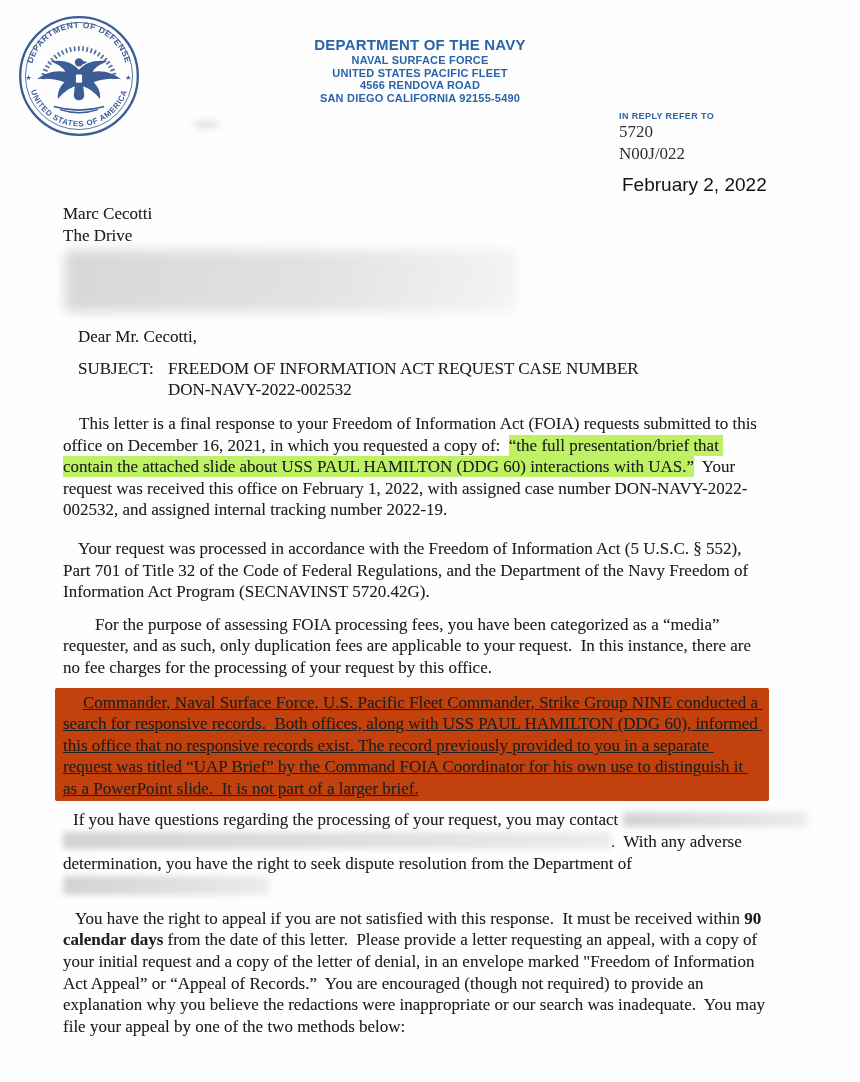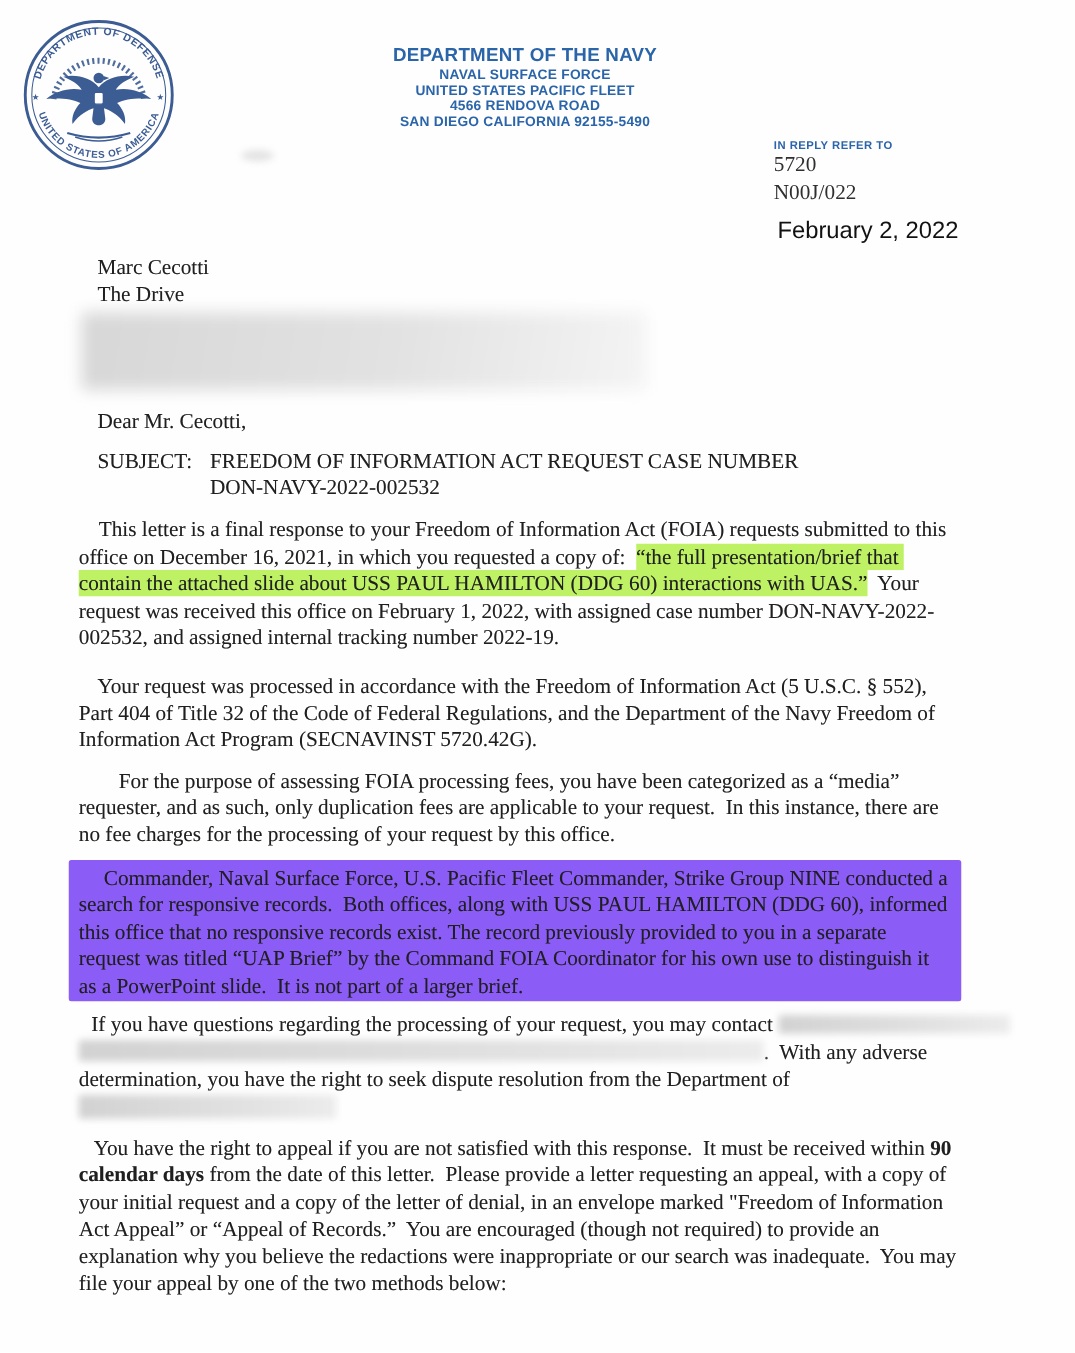--- a/index.html
+++ b/index.html
@@ -30,37 +30,37 @@
     font-family:"Liberation Sans", sans-serif;font-size:19px;color:#111;
   }
 
   
   .bodycol{
     position:absolute;left:63px;top:203px;width:706px;
     font-size:17px;line-height:21.6px;
     text-shadow:0 0 .4px rgba(30,30,30,.35);
   }
   .para{margin:0;white-space:pre-wrap;}
-  .recipient{margin-left:15px;}
+  .recipient{}
   .addr-blur{
     margin:4px 0 0 2px;width:452px;height:62px;border-radius:4px;
     background:linear-gradient(100deg,#d7d7d7 0%,#e2e2e2 55%,#f4f4f4 100%);
     filter:blur(6px);
   }
   .salutation{margin:14px 0 0 15px;}
   .subject{display:flex;margin:10px 0 0 15px;}
   .subject-label{flex:0 0 90px;}
   .subject-lines{flex:1;}
 
   .p1{margin-top:12px;text-indent:16px;}
   .p2{margin-top:17px;text-indent:15px;}
   .p3{margin-top:11px;text-indent:32px;}
   .p4{
     margin:9px 0 0 -8px;padding:4px 8px 2px 8px;text-indent:20px;
-    background:#8b5cf6;border-radius:2px;
+    background:#c2410c;border-radius:2px;text-decoration:underline;
   }
   .hl{background:#bef264;padding:1px 0;box-decoration-break:clone;-webkit-box-decoration-break:clone;}
 
   .p5{margin-top:8px;}
   .p5 .ln{white-space:pre;height:21.6px;}
   .redact{
     display:inline-block;height:15px;border-radius:2px;vertical-align:-2px;
     background:linear-gradient(90deg,#d2d2d2,#e3e3e3 70%,#ececec);
     filter:blur(3px);
   }
@@ -142,21 +142,21 @@
     <div class="subject">
       <div class="subject-label">SUBJECT:</div>
       <div class="subject-lines">
         <div>FREEDOM OF INFORMATION ACT REQUEST CASE NUMBER</div>
         <div>DON-NAVY-2022-002532</div>
       </div>
     </div>
 
     <p class="para p1"><span>This letter is a final response to your Freedom of Information Act (FOIA) requests submitted to this office on December 16, 2021, in which you requested a copy of:  </span><span class="hl">“the full presentation/brief that contain the attached slide about USS PAUL HAMILTON (DDG 60) interactions with UAS.”</span><span>  Your request was received this office on February 1, 2022, with assigned case number DON-NAVY-2022-002532, and assigned internal tracking number 2022-19.</span></p>
 
-    <p class="para p2">Your request was processed in accordance with the Freedom of Information Act (5 U.S.C. § 552), Part 404 of Title 32 of the Code of Federal Regulations, and the Department of the Navy Freedom of Information Act Program (SECNAVINST 5720.42G).</p>
+    <p class="para p2">Your request was processed in accordance with the Freedom of Information Act (5 U.S.C. § 552), Part 701 of Title 32 of the Code of Federal Regulations, and the Department of the Navy Freedom of Information Act Program (SECNAVINST 5720.42G).</p>
 
     <p class="para p3">For the purpose of assessing FOIA processing fees, you have been categorized as a “media” requester, and as such, only duplication fees are applicable to your request.  In this instance, there are no fee charges for the processing of your request by this office.</p>
 
     <p class="para p4">Commander, Naval Surface Force, U.S. Pacific Fleet Commander, Strike Group NINE conducted a search for responsive records.  Both offices, along with USS PAUL HAMILTON (DDG 60), informed this office that no responsive records exist. The record previously provided to you in a separate request was titled “UAP Brief” by the Command FOIA Coordinator for his own use to distinguish it as a PowerPoint slide.  It is not part of a larger brief.</p>
 
     <div class="p5">
       <div class="ln ind10"><span>If you have questions regarding the processing of your request, you may contact </span><span class="redact r1"></span></div>
       <div class="ln"><span class="redact r2"></span><span>.  With any adverse</span></div>
       <div class="ln">determination, you have the right to seek dispute resolution from the Department of</div>
       <div class="ln"><span class="redact r5"></span></div>

